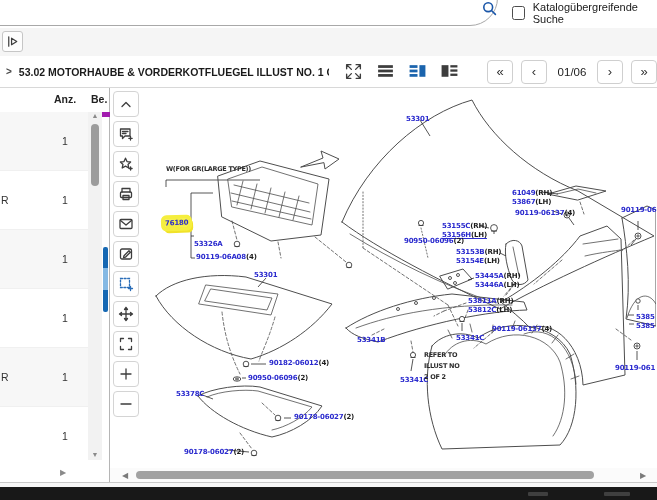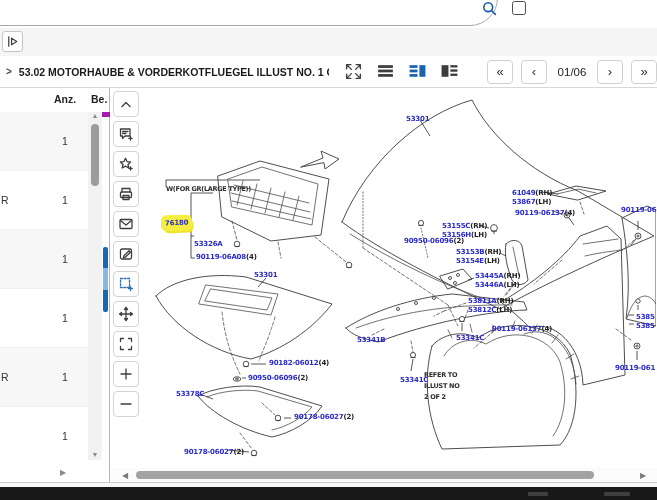--- a/index.html
+++ b/index.html
@@ -49,21 +49,21 @@
   .vs-thumb{position:absolute;left:3px;top:12px;width:8px;height:62px;background:#9c9c9c;border-radius:5px;}
   .splitter{position:absolute;left:103px;top:159px;width:5px;height:65px;background:#1668b3;border-radius:2px;}
   .splitter .grip{position:absolute;left:0;top:21px;width:5px;height:22px;background:#85b9e4;}
 
   .right-panel{position:absolute;left:110px;top:0;width:547px;height:394px;overflow:hidden;background:#fff;}
   .diagram-svg{position:absolute;left:0;top:0;}
   .labels{position:absolute;left:0;top:0;width:546px;height:380px;pointer-events:none;}
   .plabel{position:absolute;font:700 7px/1.15 "DejaVu Sans",sans-serif;letter-spacing:-0.2px;white-space:nowrap;
           color:#2a2ace;pointer-events:auto;}
   .plabel .sfx{color:#1c1c1c;}
-  .plabel.note{color:#2e2e2e;font-size:6.5px;font-weight:600;letter-spacing:-0.3px;margin-top:20px;}
+  .plabel.note{color:#2e2e2e;font-size:6.5px;font-weight:600;letter-spacing:-0.3px;}
   .plabel.hl{transform:rotate(-2deg);}
   .plabel.hl .pn{background:#f5ee3e;box-shadow:0 0 0 4px #f5ee3e,2px 3px 0 3px #f1e229;border-radius:2px;}
 
   
   .toolbar{position:absolute;left:3px;top:3px;display:flex;flex-direction:column;gap:4px;z-index:5;}
   .tbtn{width:26px;height:26px;border:1px solid #d4d4d4;border-radius:4px;background:#fff;padding:0;
         display:flex;align-items:center;justify-content:center;}
 
   
   .hscroll{position:absolute;left:0;bottom:0;width:547px;height:14px;background:#fbfbfb;}
@@ -94,20 +94,21 @@
 <div class="screen">
 
   <div class="search-row">
     <div class="search-pill"></div>
     <svg class="search-glass" viewBox="0 0 16 16">
       <circle cx="6.2" cy="6.2" r="4.4" fill="none" stroke="#1a56a8" stroke-width="1.6"></circle>
       <line x1="9.7" y1="9.7" x2="13.4" y2="13.4" stroke="#1a56a8" stroke-width="1.6" stroke-linecap="round"></line>
     </svg>
     <label class="cat">
       <span class="checkbox"></span>
+      <span>Katalogübergreifende Suche</span>
     </label>
   </div>
 
   <div class="sub-bar">
     <button class="panel-toggle">
       <svg width="15" height="15" viewBox="0 0 16 16">
         <path class="icon" d="M4,3 V13"></path>
         <path class="icon" d="M7,4.5 L12.5,8 L7,11.5 Z"></path>
       </svg>
     </button>
@@ -360,21 +361,21 @@
           <div class="plabel note" style="left: 56px; top: 78px;"><span class="pn">W(FOR GR(LARGE TYPE))</span></div>
           <div class="plabel hl" style="left: 55px; top: 131px;"><span class="pn">76180</span></div>
           <div class="plabel" style="left: 84px; top: 152px;"><span class="pn">53326A</span></div>
           <div class="plabel" style="left: 86px; top: 165px;"><span class="pn">90119-06A08</span><span class="sfx">(4)</span></div>
           <div class="plabel" style="left: 296px; top: 27px;"><span class="pn">53301</span></div>
           <div class="plabel" style="left: 402px; top: 101px;"><span class="pn">61049</span><span class="sfx">(RH)</span></div>
           <div class="plabel" style="left: 402px; top: 110px;"><span class="pn">53867</span><span class="sfx">(LH)</span></div>
           <div class="plabel" style="left: 405px; top: 121px;"><span class="pn">90119-06137</span><span class="sfx">(4)</span></div>
           <div class="plabel" style="left: 511px; top: 118px;"><span class="pn">90119-06137</span></div>
           <div class="plabel" style="left: 332px; top: 134px;"><span class="pn">53155C</span><span class="sfx">(RH)</span></div>
-          <div class="plabel" style="left: 332px; top: 143px;"><span class="pn">53156H</span><span class="sfx">(LH)</span></div>
+          <div class="plabel" style="left: 332px; top: 143px; text-decoration: underline;"><span class="pn">53156H</span><span class="sfx">(LH)</span></div>
           <div class="plabel" style="left: 294px; top: 149px;"><span class="pn">90950-06096</span><span class="sfx">(2)</span></div>
           <div class="plabel" style="left: 346px; top: 160px; text-align: right;"><span class="pn">53153B</span><span class="sfx">(RH)</span></div>
           <div class="plabel" style="left: 346px; top: 169px;"><span class="pn">53154E</span><span class="sfx">(LH)</span></div>
           <div class="plabel" style="left: 365px; top: 184px;"><span class="pn">53445A</span><span class="sfx">(RH)</span></div>
           <div class="plabel" style="left: 365px; top: 193px;"><span class="pn">53446A</span><span class="sfx">(LH)</span></div>
           <div class="plabel" style="left: 358px; top: 209px;"><span class="pn">53811A</span><span class="sfx">(RH)</span></div>
           <div class="plabel" style="left: 358px; top: 218px;"><span class="pn">53812C</span><span class="sfx">(LH)</span></div>
           <div class="plabel" style="left: 382px; top: 237px;"><span class="pn">90119-06137</span><span class="sfx">(4)</span></div>
           <div class="plabel" style="left: 247px; top: 248px;"><span class="pn">53341B</span></div>
           <div class="plabel" style="left: 346px; top: 246px;"><span class="pn">53341C</span></div>

